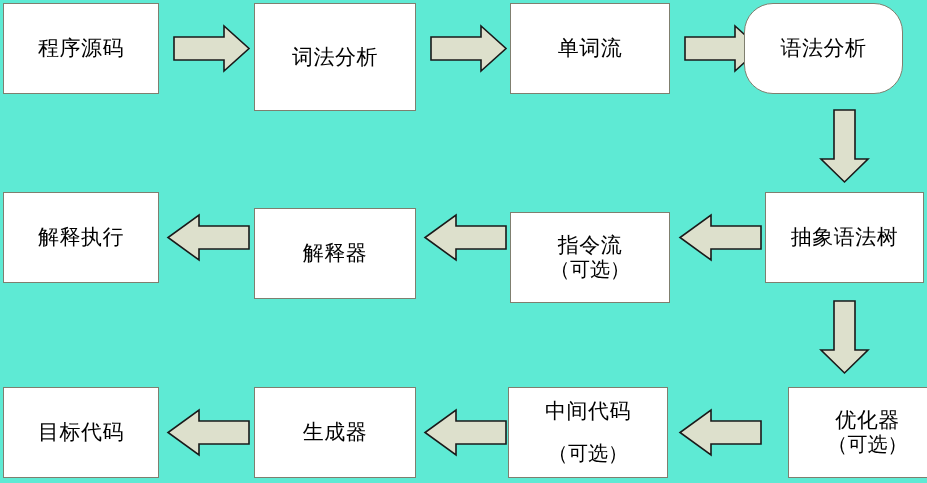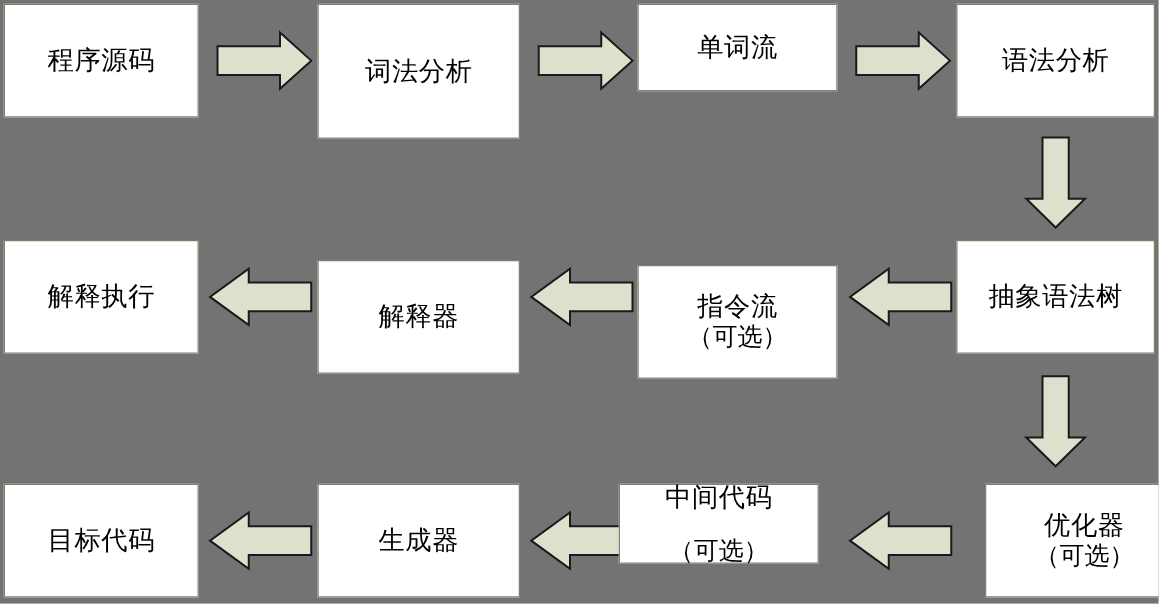--- a/index.html
+++ b/index.html
@@ -4,21 +4,21 @@
 <style>
   html, body {
     margin: 0;
     padding: 0;
     background: #ffffff;
   }
   #canvas {
     position: relative;
     width: 927px;
     height: 483px;
-    background: #737373;
+    background: #5eead4;
     font-family: "DejaVu Sans", "Liberation Sans", sans-serif;
     overflow: hidden;
   }
   .node {
     position: absolute;
     box-sizing: border-box;
     background: #ffffff;
     border: 1.5px solid #7f7f6f;
     display: flex;
     flex-direction: column;
@@ -60,31 +60,31 @@
   <div class="node" style="left:254px; top:3px; width:162px; height:108px;">
     <span>词法分析</span>
   </div>
 
   <div class="arrow" style="left:429px; top:24px; width:79px; height:49px;">
     <svg width="79" height="49" viewBox="0 0 79 49">
       <polygon points="2,13 52,13 52,2 77,24.5 52,47 52,36 2,36" fill="#DDE0CC" stroke="#1a1a1a" stroke-width="1.6" stroke-linejoin="miter"></polygon>
     </svg>
   </div>
 
-  <div class="node" style="left:510px; top:3px; width:160px; height:70px;">
+  <div class="node" style="left:510px; top:3px; width:160px; height:91px;">
     <span>单词流</span>
   </div>
 
   <div class="arrow" style="left:683px; top:24px; width:79px; height:49px;">
     <svg width="79" height="49" viewBox="0 0 79 49">
       <polygon points="2,13 52,13 52,2 77,24.5 52,47 52,36 2,36" fill="#DDE0CC" stroke="#1a1a1a" stroke-width="1.6" stroke-linejoin="miter"></polygon>
     </svg>
   </div>
 
-  <div class="node" style="left:765px; top:3px; width:159px; height:91px;">
+  <div class="node" style="left:744px; top:3px; width:159px; height:91px;border-radius:29px;">
     <span>语法分析</span>
   </div>
 
   <div class="arrow" style="left:818px; top:108px; width:53px; height:76px;">
     <svg width="53" height="76" viewBox="0 0 53 76">
       <polygon points="16,2 37,2 37,51 50,51 26.5,74 3,51 16,51" fill="#DDE0CC" stroke="#1a1a1a" stroke-width="1.6" stroke-linejoin="miter"></polygon>
     </svg>
   </div>
 
   <div class="node" style="left:3px; top:192px; width:156px; height:91px;">
@@ -141,21 +141,21 @@
   <div class="node" style="left:254px; top:387px; width:162px; height:91px;">
     <span>生成器</span>
   </div>
 
   <div class="arrow" style="left:423px; top:408px; width:85px; height:49px;">
     <svg width="85" height="49" viewBox="0 0 85 49">
       <polygon points="83,13 33,13 33,2 2,24.5 33,47 33,36 83,36" fill="#DDE0CC" stroke="#1a1a1a" stroke-width="1.6" stroke-linejoin="miter"></polygon>
     </svg>
   </div>
 
-  <div class="node" style="left:495px; top:387px; width:160px; height:64px;gap:18px;">
+  <div class="node" style="left:508px; top:387px; width:160px; height:91px;gap:18px;">
     <span>中间代码</span>
     <span class="line2">（可选）</span>
   </div>
 
   <div class="arrow" style="left:678px; top:408px; width:85px; height:49px;">
     <svg width="85" height="49" viewBox="0 0 85 49">
       <polygon points="83,13 33,13 33,2 2,24.5 33,47 33,36 83,36" fill="#DDE0CC" stroke="#1a1a1a" stroke-width="1.6" stroke-linejoin="miter"></polygon>
     </svg>
   </div>
 

